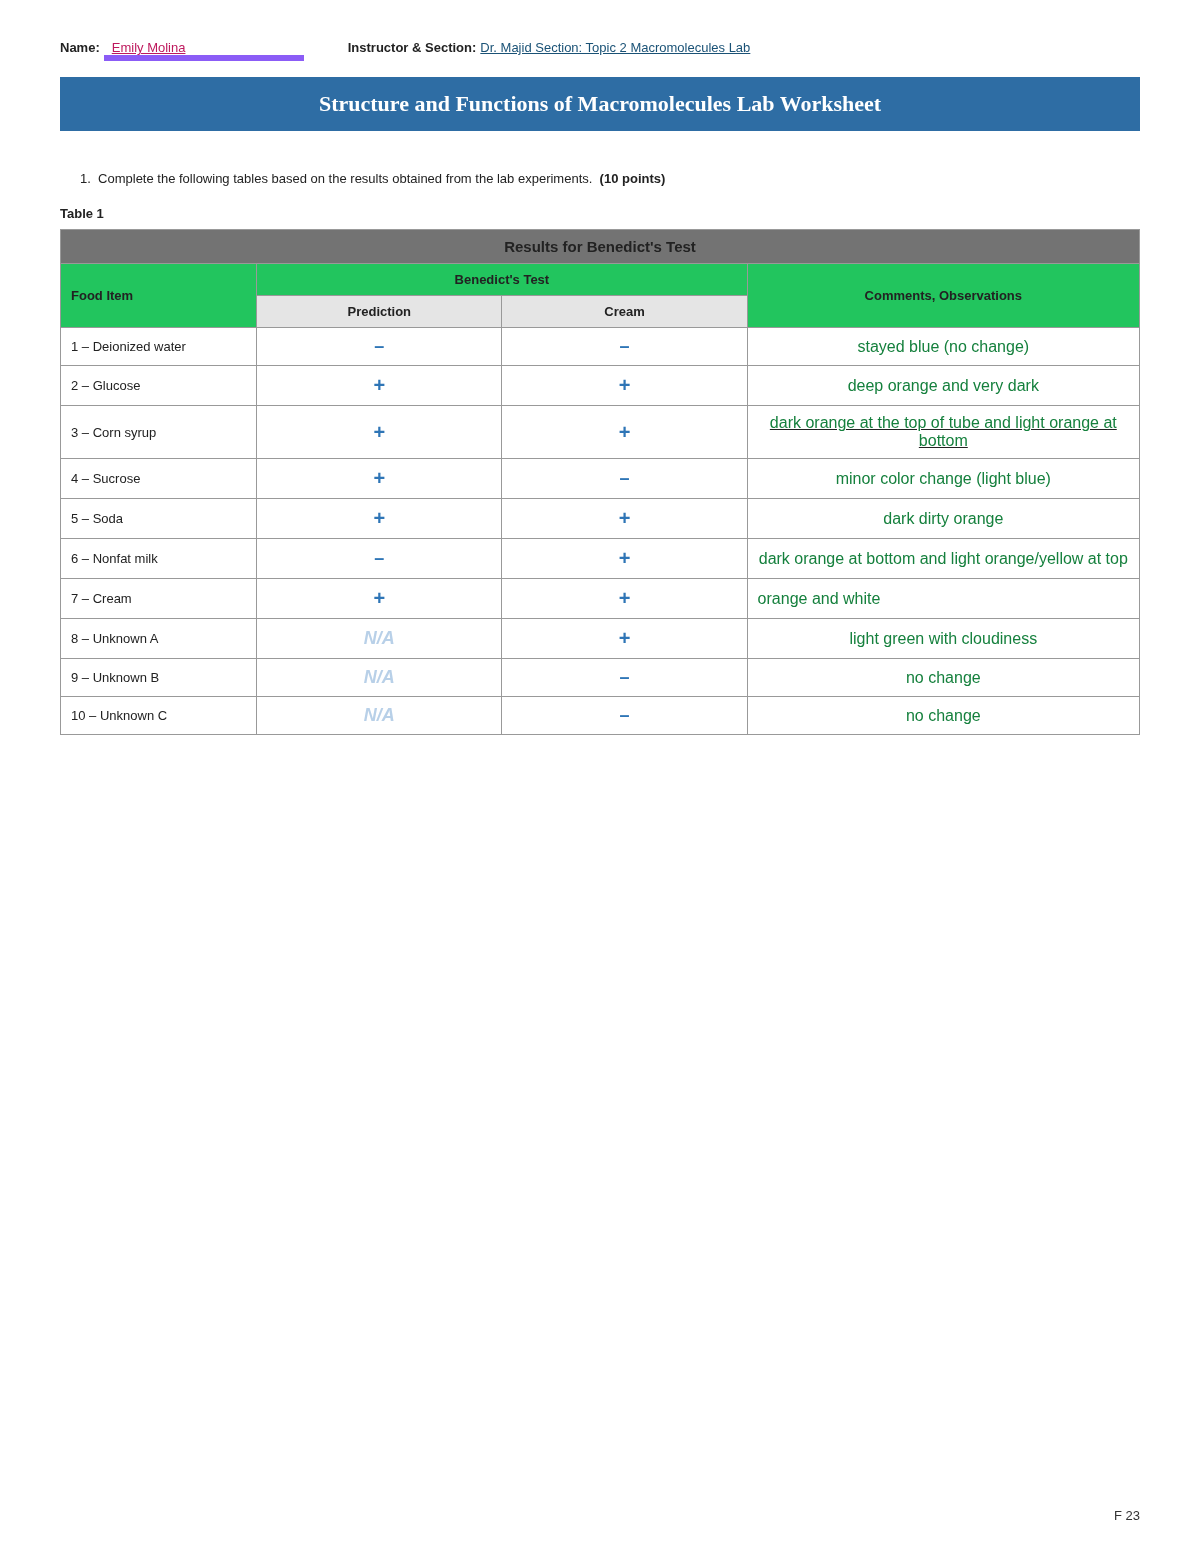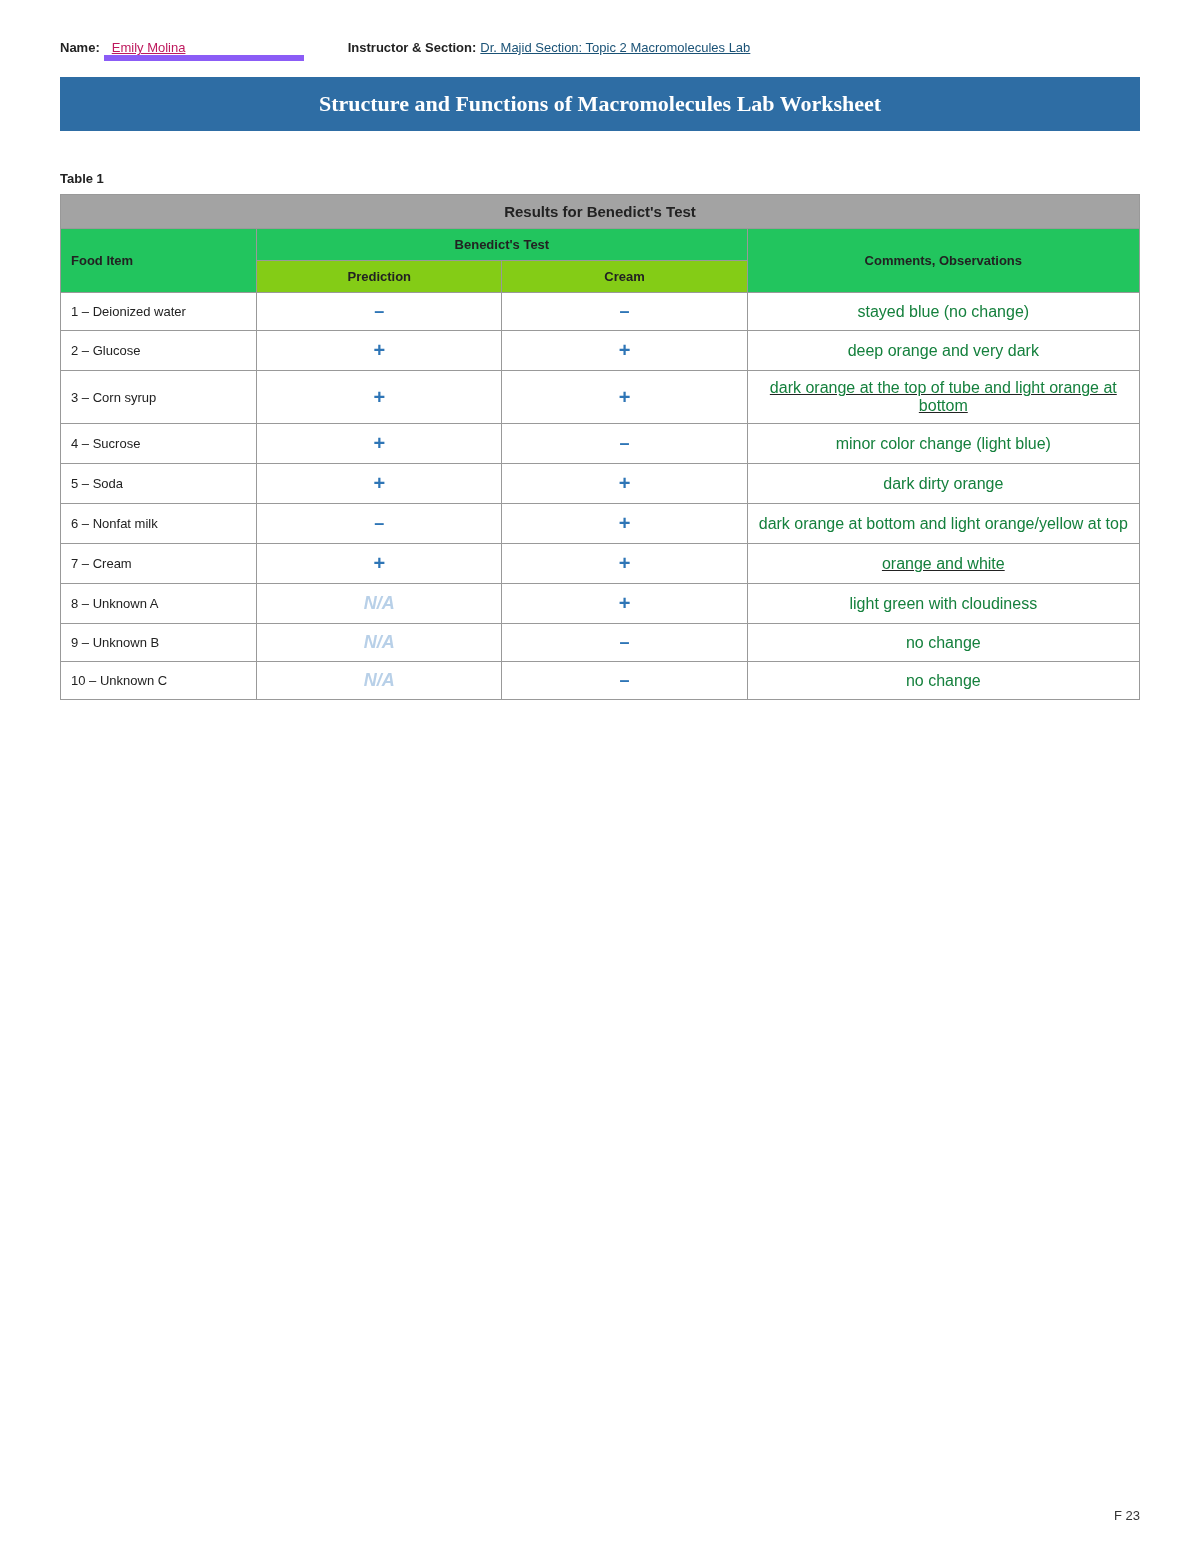--- a/index.html
+++ b/index.html
@@ -93,21 +93,21 @@
     }
 
     .main-table td, .main-table th {
       border: 1px solid #999;
       padding: 8px 10px;
       text-align: center;
       vertical-align: middle;
     }
 
     .table-title-row td {
-      background-color: #a3a3a3;
+      background-color: #737373;
       font-weight: bold;
       font-size: 15px;
       text-align: center;
     }
 
     .col-header-row th {
       background-color: #22c55e;
       font-weight: bold;
       font-size: 13px;
     }
@@ -162,41 +162,44 @@
 
     .page-number {
       position: absolute;
       bottom: 30px;
       right: 60px;
       font-size: 13px;
       color: #333;
     }
 
     .subheader-row th {
-      background-color: #84cc16;
+      background-color: #e5e5e5;
       font-weight: bold;
     }
 
     .benedict-header {
       background-color: #f2f2f2;
     }
   </style>
 </head>
 <body>
 
 <div class="header-line">
   <span class="header-name-label">Name:</span>
   <span class="header-name-value">Emily Molina</span>
   <span class="header-instructor-label">Instructor &amp; Section:</span>
   <span class="header-instructor-value">Dr. Majid Section: Topic 2 Macromolecules Lab</span>
 </div>
 
 <div class="title-bar">Structure and Functions of Macromolecules Lab Worksheet</div>
 
 <div class="directions-section">
+  <div class="directions-item">
+    1. &nbsp;<span>Complete the following tables based on the results obtained from the lab experiments.</span>&nbsp;&nbsp;<span class="points">(10 points)</span>
+  </div>
 </div>
 
 <div class="table-label" style="margin-top: 20px;">Table 1</div>
 
 <table class="main-table">
   <thead>
     <tr class="table-title-row">
       <td colspan="4">Results for Benedict's Test</td>
     </tr>
     <tr class="col-header-row">
@@ -243,21 +246,21 @@
       <tr class="data-row">
         <td class="food-item-col">6 – Nonfat milk</td>
         <td><span class="sign-minus">–</span></td>
         <td><span class="sign-blue">+</span></td>
         <td class="comments-col" style="text-align: center;"><span class="comment-text">dark orange at bottom and light orange/yellow at top</span></td>
       </tr>
       <tr class="data-row">
         <td class="food-item-col">7 – Cream</td>
         <td><span class="sign-blue">+</span></td>
         <td><span class="sign-blue">+</span></td>
-        <td class="comments-col" style="text-align: center; text-decoration: underline;"><span class="comment-text">orange and white</span></td>
+        <td class="comments-col" style="text-align: left;"><span class="comment-text">orange and white</span></td>
       </tr>
       <tr class="data-row">
         <td class="food-item-col">8 – Unknown A</td>
         <td class="na-cell">N/A</td>
         <td><span class="sign-blue">+</span></td>
         <td class="comments-col" style="text-align: center;"><span class="comment-text">light green with cloudiness</span></td>
       </tr>
       <tr class="data-row">
         <td class="food-item-col">9 – Unknown B</td>
         <td class="na-cell">N/A</td>

